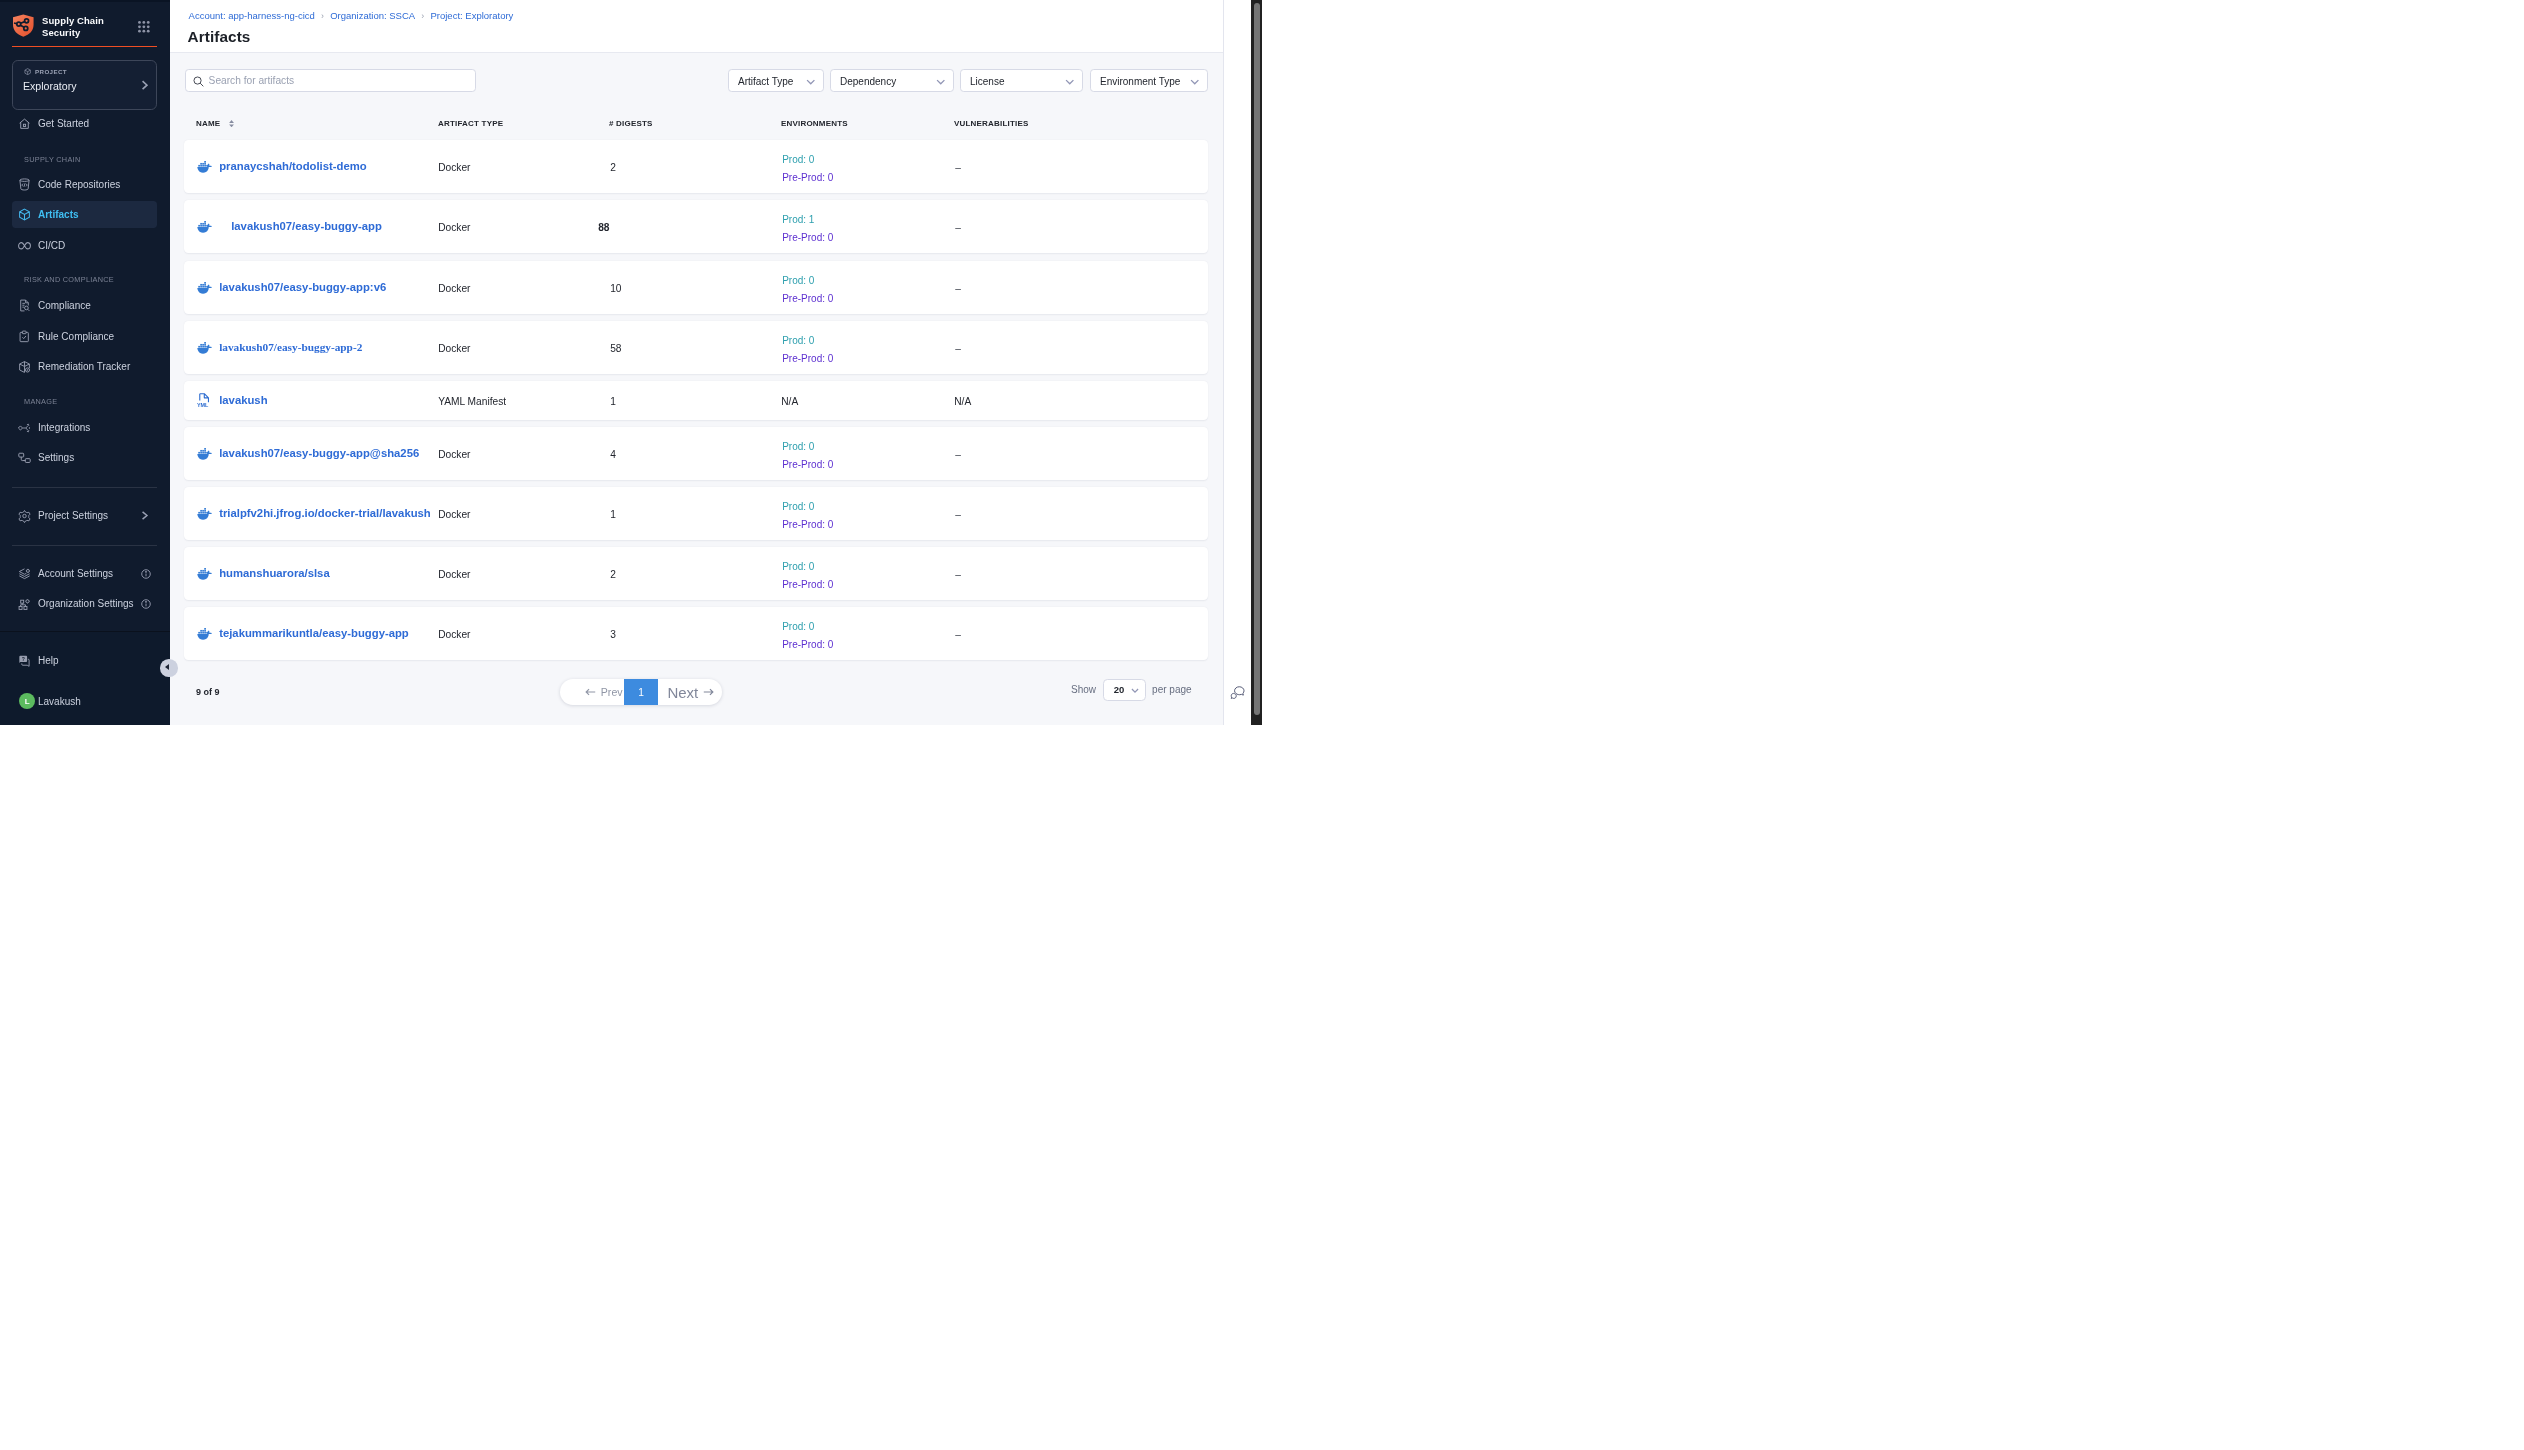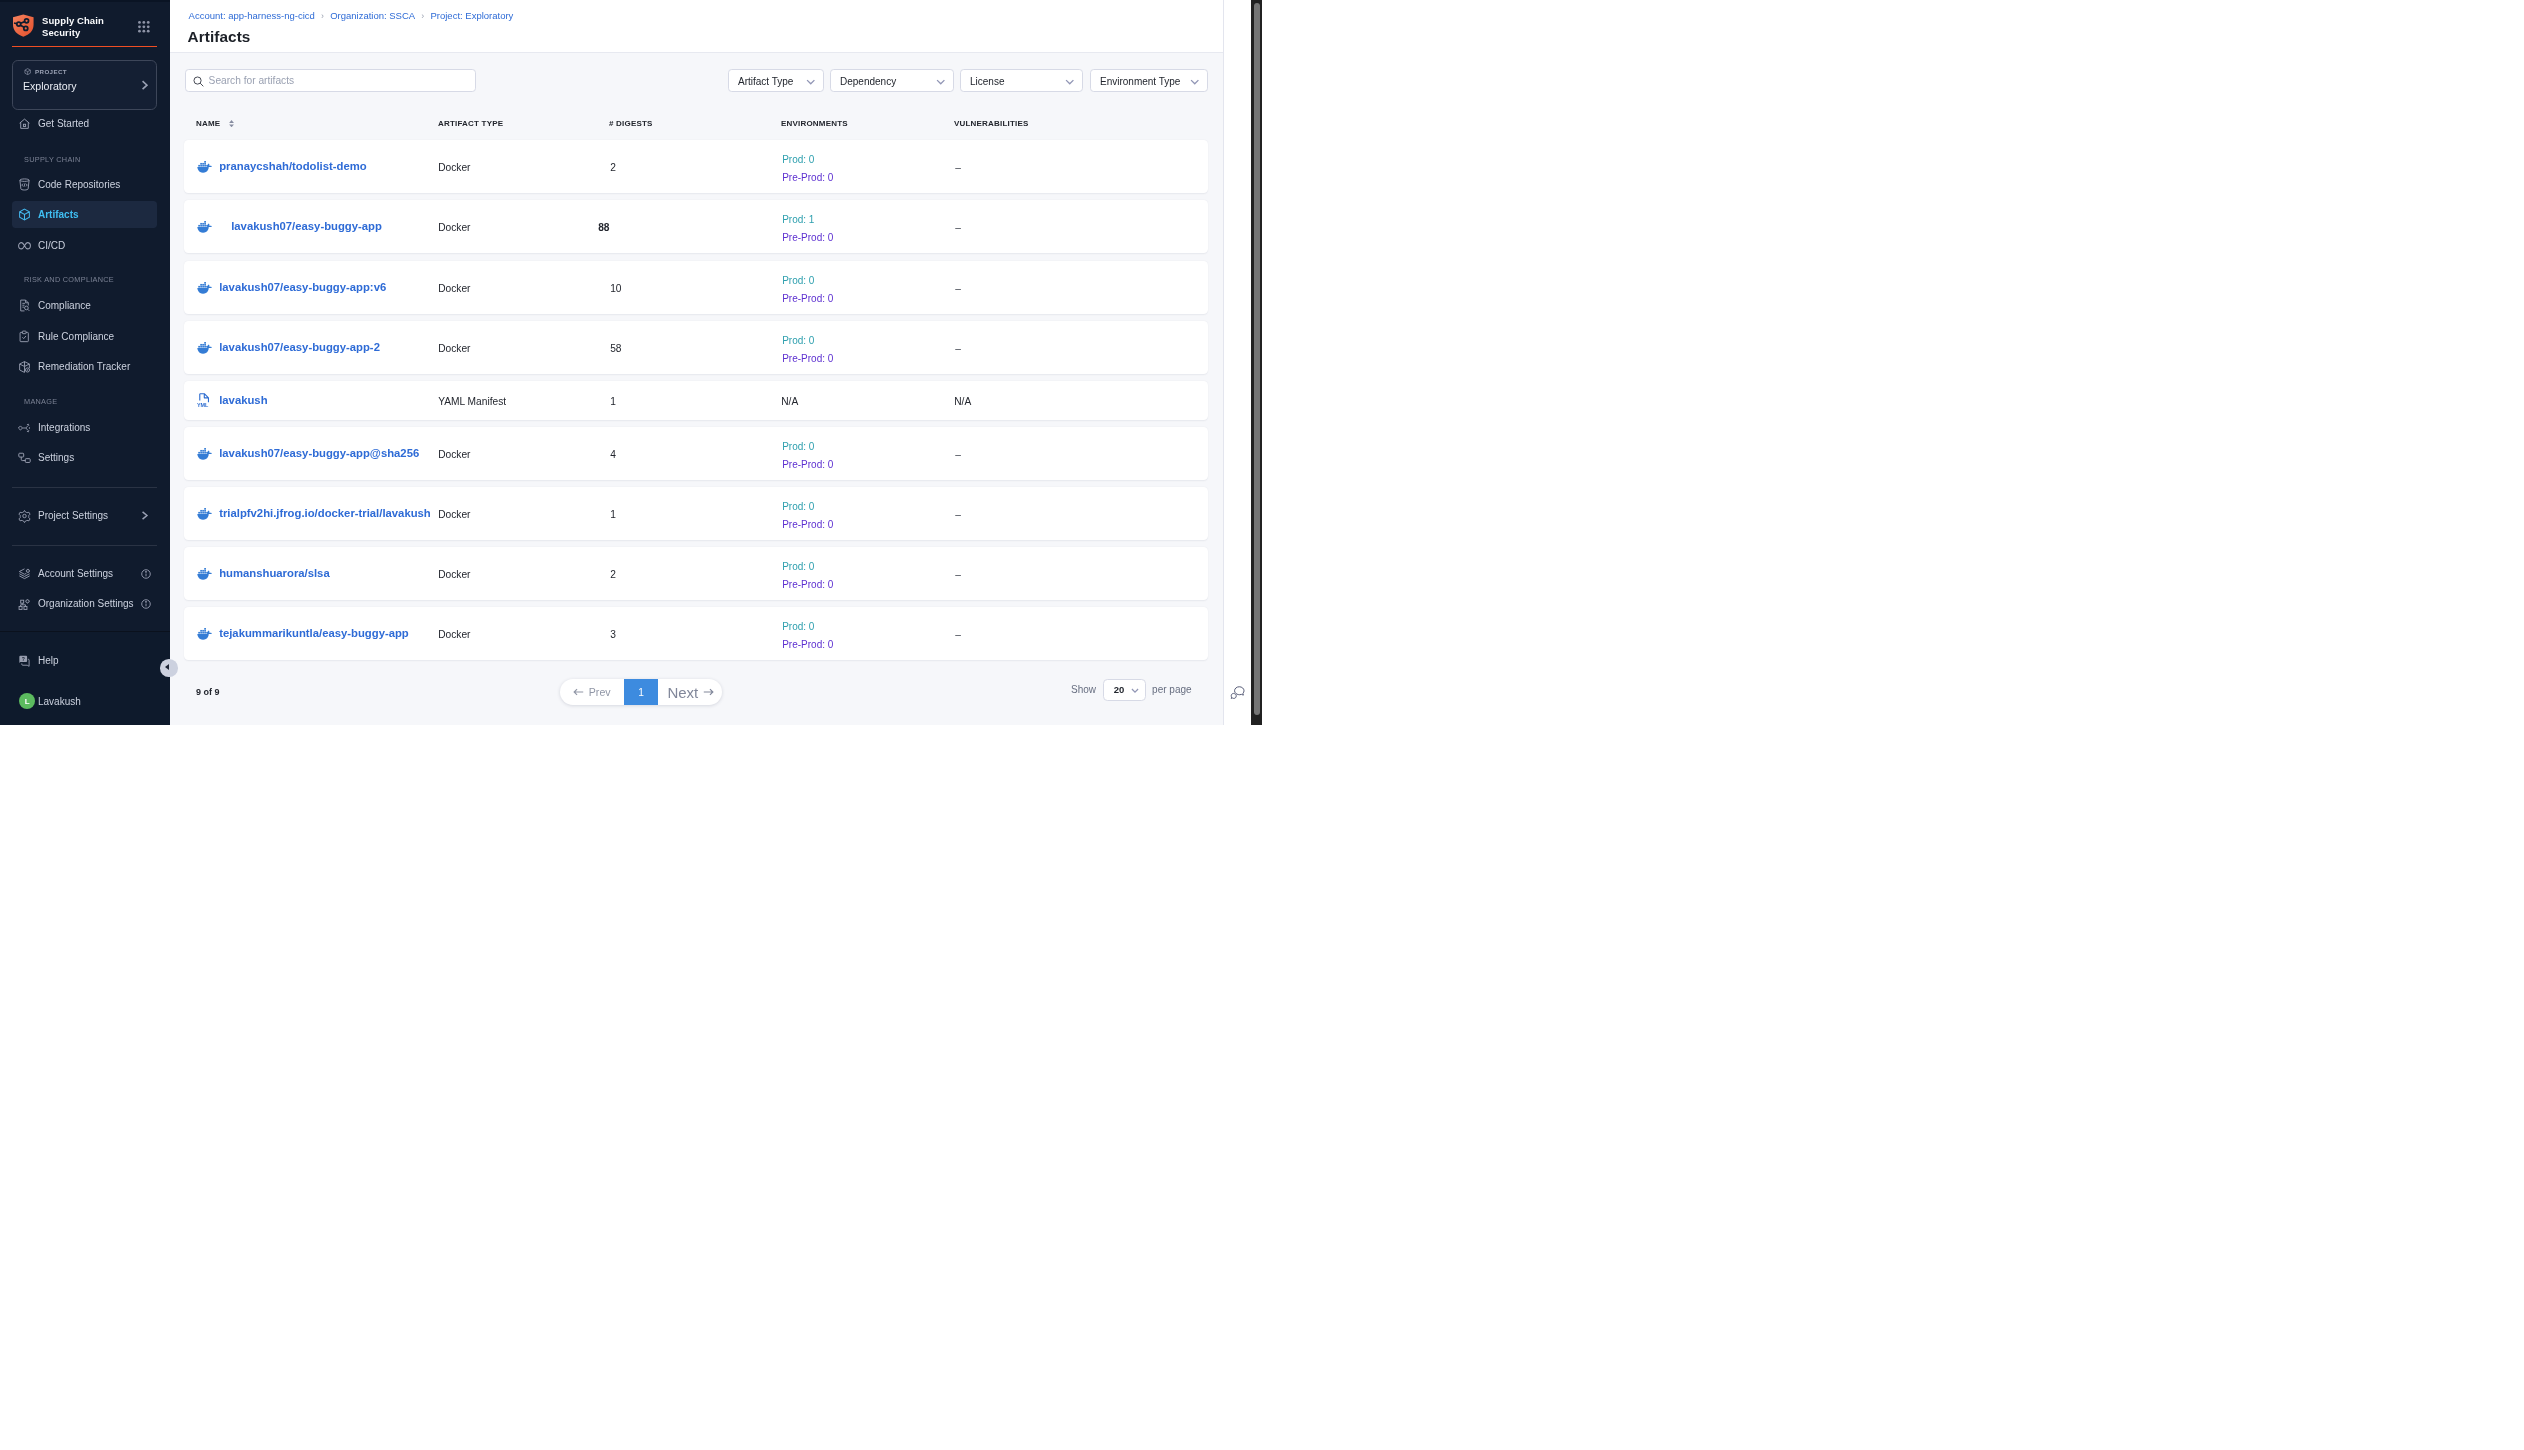--- a/index.html
+++ b/index.html
@@ -39,21 +39,21 @@
 .filter svg { position:absolute; right:8px; top:8.8px; }
 .th { position:absolute; top:119px; font-size:8px; font-weight:bold; color:#23262e; letter-spacing:0.2px; white-space:nowrap; }
 .card { position:absolute; left:14.2px; width:1024px; background:#fff; border-radius:4.4px; box-shadow:0 0.7px 1.5px rgba(30,40,70,.07); }
 .nm { position:absolute; font-size:11.3px; line-height:13px; font-weight:bold; color:#2e6bd6; white-space:nowrap; }
 .celltx { position:absolute; font-size:10.2px; line-height:12.4px; color:#23262e; white-space:nowrap; }
 .envp { position:absolute; font-size:10px; line-height:12.4px; color:#2d9fae; white-space:nowrap; }
 .envpp { position:absolute; font-size:10px; line-height:12.4px; color:#5c2fd0; white-space:nowrap; }
 .dash { position:absolute; font-size:10.2px; line-height:12.4px; color:#3c414c; }
 #pgleft { position:absolute; left:26px; top:686px; font-size:9px; line-height:12.4px; font-weight:bold; color:#23262e; }
 #pill { position:absolute; left:390px; top:679px; width:162px; height:26px; background:#fff; border-radius:13px; box-shadow:0 0.7px 3.7px rgba(30,40,70,.16); overflow:hidden; }
-#pill .prev { position:absolute; left:0; top:0; width:64px; height:26px; display:flex; align-items:center; justify-content:center; gap:4.4px; color:#9096a6; font-size:10.6px; }
+#pill .prev { position:absolute; left:12px; top:0; width:64px; height:26px; display:flex; align-items:center; justify-content:center; gap:4.4px; color:#9096a6; font-size:10.6px; }
 #pill .one { position:absolute; left:64px; top:0; width:34px; height:26px; background:#3d8bdf; color:#fff; font-size:10.2px; display:flex; align-items:center; justify-content:center; }
 #pill .next { position:absolute; left:98px; top:0; width:65px; height:26px; display:flex; align-items:center; justify-content:center; gap:4.4px; color:#81879a; font-size:15px; }
 #showgrp { position:absolute; left:901px; top:677px; height:25px; display:flex; align-items:center; font-size:10px; color:#676e80; }
 #showsel { width:43px; height:22px; background:#fff; border:0.7px solid #d7dae6; border-radius:4.4px; margin-left:7.3px; margin-right:5.8px; position:relative; }
 #showsel .v { position:absolute; left:9.5px; top:4.7px; font-size:9.5px; font-weight:bold; color:#22262e; }
 #showsel svg { position:absolute; right:6.6px; top:8.4px; }
 #gutter { position:absolute; left:1223px; top:0; width:29px; height:725px; background:#fff; border-left:0.7px solid #e3e5ee; }
 #sbar { position:absolute; left:1251px; top:0; width:11px; height:725px; background:#212121; }
 #sbar .thumb { position:absolute; left:2.6px; top:2.9px; width:6.6px; height:712px; border-radius:3.7px; background:#757575; }
 #chaticon { position:absolute; left:1230px; top:685px; }
@@ -380,21 +380,21 @@
             <rect x="19.6" y="10.6" width="4.6" height="4.6"></rect>
             <rect x="25" y="10.6" width="4.6" height="4.6"></rect>
 <rect x="8.8" y="5.3" width="4.6" height="4.6"></rect>
             <rect x="14.2" y="5.3" width="4.6" height="4.6"></rect>
             <rect x="19.6" y="5.3" width="4.6" height="4.6"></rect>
 <rect x="19.6" y="0" width="4.6" height="4.6"></rect>
 <path d="M27.5,16.5 C27.4,11.6 29.2,8.4 32.1,6.7 C33.8,8.6 34.1,11 33.1,13.2 C35.4,12.3 38.2,12.6 40.2,14 C40.6,14.3 40.8,14.7 40.8,15 C38.6,16.1 35.6,16.6 32.4,16.5 Z"></path>
 <path d="M0.8,16.4 H31.8 C31.4,22.7 28.8,27.4 24.2,29.9 C19.6,32.4 12.6,32.3 8.4,29.8 C4.6,27.5 1.6,22.9 0.8,16.4 Z"></path>
 </g>
         </svg></span>
-  <div class="nm" style="left:35px;top:20px;">lavakush07/easy-buggy-app-2</div>
+  <div class="nm" style="left:35px;top:20px;font-family:Liberation Serif, serif;">lavakush07/easy-buggy-app-2</div>
   <div class="celltx" style="left:254px;top:22px;">Docker</div>
   <div class="celltx" style="left:426px;top:22px;">58</div>
   <div class="envp" style="left:598px;top:14.2px;">Prod: 0</div>
   <div class="envpp" style="left:598px;top:32px;">Pre-Prod: 0</div>
   <div class="dash" style="left:771px;top:22px;">–</div>
 </div>
 <div class="card" style="top:381px;height:39px;">
   <span class="abs" style="left:12.6px;top:12.2px;"><svg width="14.6" height="14.6" viewBox="0 0 21 21" fill="none" stroke="#2b6bd0" stroke-width="1.6">
           <path d="M4,1 H10.5 L16.5,7 V13.3 M4,1 V10.8 M10.5,1 V7 H16.5" stroke-linejoin="round"></path>
           <text x="0" y="19.5" font-size="7.8" font-weight="bold" fill="#2b6bd0" stroke="none" font-family="Liberation Sans, sans-serif">YML</text>

